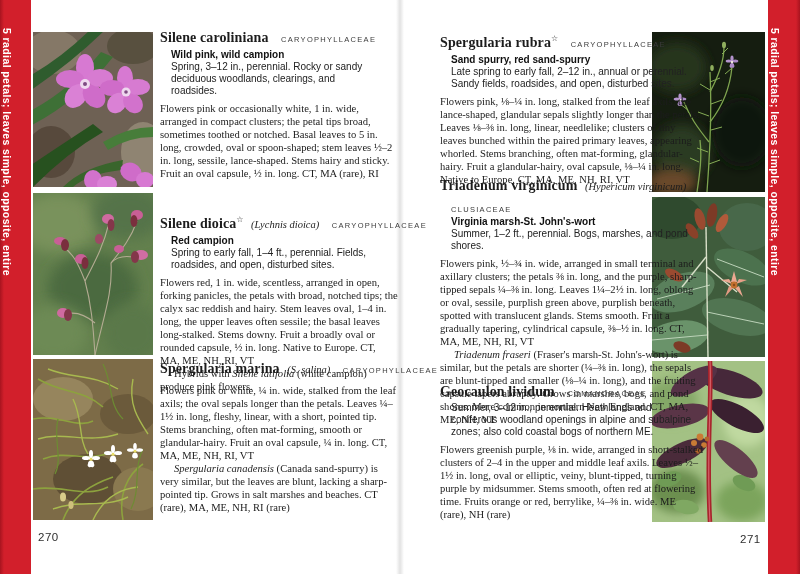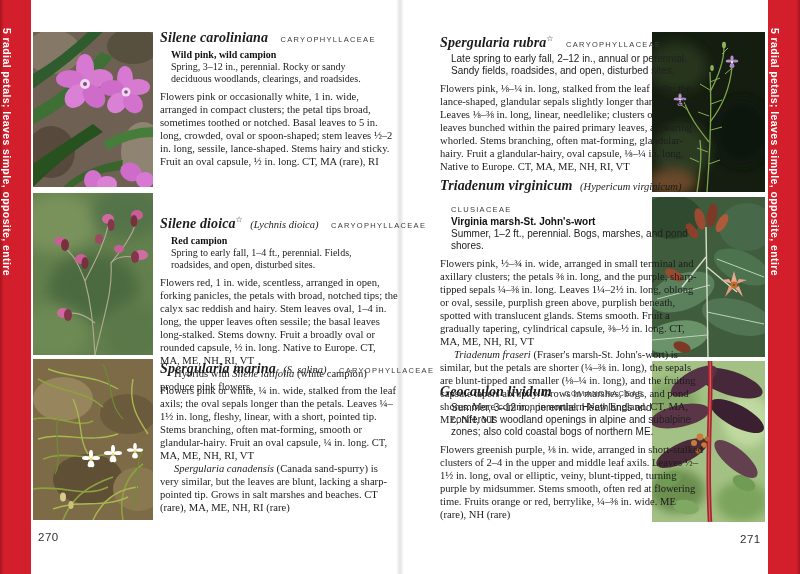--- a/index.html
+++ b/index.html
@@ -25,27 +25,27 @@
   .gutter{position:absolute;left:396px;top:0;width:8px;height:574px;
     background:linear-gradient(90deg,rgba(0,0,0,0) 0,rgba(0,0,0,.10) 45%,rgba(0,0,0,.18) 50%,rgba(0,0,0,.10) 55%,rgba(0,0,0,0) 100%);}
   
   .photo{position:absolute;overflow:hidden;background:#555;}
   .photo svg{display:block;}
   
   .entry{position:absolute;}
   .entry.lcol{left:160px;width:238px;}
   .entry.rcol{left:440px;width:263px;}
   .title-line{font-size:14px;line-height:16px;white-space:nowrap;}
-  .species{font-style:italic;font-weight:bold;letter-spacing:.1px;}
+  .species{font-weight:bold;letter-spacing:.1px;}
   .star{font-size:8px;font-style:normal;vertical-align:super;line-height:0;}
   .syn{font-style:italic;font-size:10.5px;margin-left:4px;}
   .family{font-family:"Liberation Sans", sans-serif;font-size:7.5px;letter-spacing:1.3px;color:#3b3b3b;margin-left:9px;}
   .family-line{display:block;margin-left:11px;margin-top:9px;line-height:11px;}
   .sub{margin-left:11px;font-family:"Liberation Sans", sans-serif;}
-  .lcol .sub{max-width:206px;font-family:Liberation Serif, serif;}
+  .lcol .sub{max-width:206px;}
   .rcol .sub{max-width:242px;}
   .common{font-size:10px;font-weight:bold;line-height:12px;margin-top:1px;color:#111;}
   .season{font-size:10px;line-height:12px;color:#222;}
   .body{margin-top:5px;font-size:10.6px;line-height:13px;color:#1c1c1c;text-align:left;}
   .body p{margin:0;}
   .body p + p{text-indent:14px;}
   .body i{font-style:italic;}
   
   .pagenum{position:absolute;font-family:"Liberation Sans", sans-serif;font-size:11.5px;color:#2e2e2e;letter-spacing:.5px;}
   .pagenum.l{left:38px;top:531px;}
@@ -374,20 +374,21 @@
     <p><span></span><i>Spergularia canadensis</i><span> (Canada sand-spurry) is very similar, but the leaves are blunt, lacking a sharp-pointed tip. Grows in salt marshes and beaches. CT (rare), MA, ME, NH, RI (rare)</span></p>
   </div>
 </div>
 
 <div class="entry rcol" style="top:35px;">
   <div class="title-line">
     <span class="species">Spergularia rubra</span><sup class="star">☆</sup>
     <span class="family">CARYOPHYLLACEAE</span>
   </div>
   <div class="sub">
+    <div class="common">Sand spurry, red sand-spurry</div>
     <div class="season">Late spring to early fall, 2–12 in., annual or perennial. Sandy fields, roadsides, and open, disturbed sites.</div>
   </div>
   <div class="body">
     <p><span>Flowers pink, ⅛–¼ in. long, stalked from the leaf axils; the lance-shaped, glandular sepals slightly longer than the petals. Leaves ⅛–⅜ in. long, linear, needlelike; clusters of tiny leaves bunched within the paired primary leaves, appearing whorled. Stems branching, often mat-forming, glandular-hairy. Fruit a glandular-hairy, oval capsule, ⅛–¼ in. long. Native to Europe. CT, MA, ME, NH, RI, VT</span><i></i><span></span></p>
   </div>
 </div>
 
 <div class="entry rcol" style="top:178px;">
   <div class="title-line">
     <span class="species">Triadenum virginicum</span>

